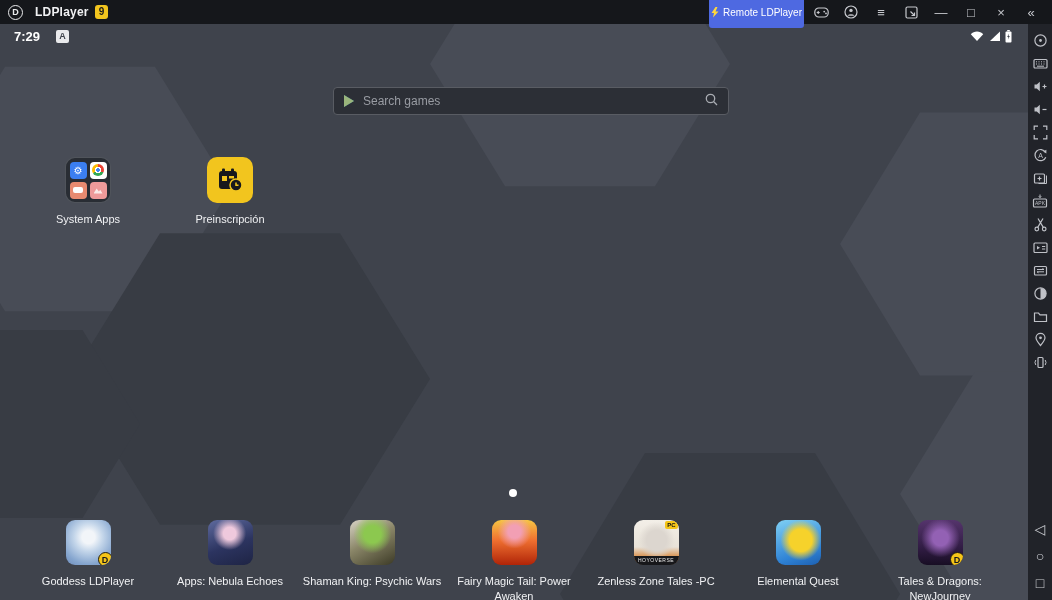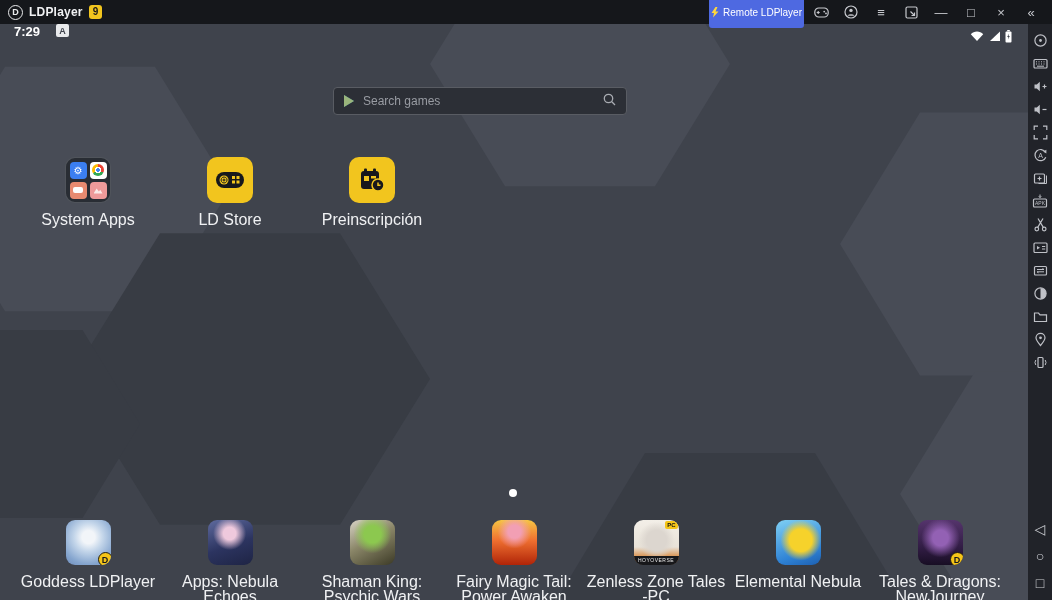--- a/index.html
+++ b/index.html
@@ -7,21 +7,21 @@
   body { font-family:"Liberation Sans", sans-serif; }
   .window { position:relative; width:1052px; height:600px; background:#3f434c; }
 
   
   .titlebar { position:absolute; top:0; left:0; width:1052px; height:24px;
     background:#15171b; display:flex; align-items:center; padding:0 8px; z-index:50; }
   .logo-wrap { display:flex; align-items:center; gap:6px; }
   .ld-logo { width:15px; height:15px; border-radius:50%; border:1.5px solid #e9eaec;
     display:flex; align-items:center; justify-content:center; color:#e9eaec;
     font-size:9px; font-weight:bold; }
-  .app-title { color:#f0f1f3; font-size:12px; font-weight:bold; letter-spacing:.2px; }
+  .app-title { color:#f0f1f3; font-size:12px; font-weight:bold; letter-spacing:.2px;margin-left:6px; }
   .ver-badge { background:#f2c51e; color:#1a1a1a; font-size:10px; font-weight:bold;
     border-radius:3px; padding:0 4px; height:14px; line-height:14px; }
   .tb-right { margin-left:auto; display:flex; align-items:center; gap:4px; }
   .remote-btn { position:relative; display:flex; align-items:center; gap:4px;
     background:#4e69e1; border-radius:3px; height:32px; padding:0 2px; cursor:pointer; }
   .remote-btn span { color:#fff; font-size:10px; }
   .remote-dot { position:absolute; top:-2px; right:-2px; width:5px; height:5px;
     border-radius:50%; background:#e8564f; }
   .tb-icon { width:26px; height:22px; display:flex; align-items:center; justify-content:center;
     color:#c7c9ce; font-size:13px; cursor:pointer; }
@@ -39,46 +39,46 @@
 
   
   .screen { position:absolute; top:24px; left:0; width:1028px; height:576px;
     overflow:hidden; background:#3f434c; }
   .hex { position:absolute; clip-path:polygon(25% 3%,75% 3%,100% 50%,75% 97%,25% 97%,0 50%); }
   .hex.light { background:#484c56; }
   .hex.dark  { background:#383c44; }
 
   
   .statusbar { position:absolute; top:0; left:0; width:100%; height:24px;
-    display:flex; padding:0 10px; z-index:5; }
+    display:flex; align-items:center; padding:0 10px; z-index:5; }
   .sb-time { color:#fff; font-size:13px; font-weight:bold; margin-left:4px; }
   .sb-a { margin-left:16px; width:13px; height:13px; background:#e9eaec; border-radius:2px;
     color:#3f434c; font-size:9px; font-weight:bold; display:flex; align-items:center;
     justify-content:center; }
   .sb-status-right { margin-left:auto; display:flex; align-items:center; gap:4px; margin-right:6px; }
 
   
-  .searchbar { position:absolute; left:333px; top:63px; width:294px; height:28px;
+  .searchbar { position:absolute; left:333px; top:63px; width:396px; height:28px;
     background:#2c2f36; border:1px solid #595c63; border-radius:4px;
     display:flex; align-items:center; padding:0 10px; z-index:5; }
   .play-tri { width:0; height:0; border-top:6px solid transparent; border-bottom:6px solid transparent;
     border-left:10px solid #2bb6f0; position:relative; margin-right:9px; }
   .play-tri::after { content:""; position:absolute; left:-10px; top:-6px; width:0; height:0;
     border-top:6px solid transparent; border-bottom:6px solid transparent;
     border-left:10px solid rgba(245,180,30,.55); }
   .search-input { flex:1; background:transparent; border:none; outline:none;
     color:#d8dade; font-size:12px; }
   .search-input::placeholder { color:#999ca3; }
   .mag svg { stroke:#a9acb2; fill:none; stroke-width:1.3; }
 
   
   .desktop-row { position:absolute; left:17px; top:133px; display:flex; z-index:5; }
   .app-col { width:142px; display:flex; flex-direction:column; align-items:center; cursor:pointer; }
   .app-tile { width:46px; height:46px; border-radius:10px; position:relative; }
-  .app-label { margin-top:9px; color:#f0f1f3; font-size:16px; text-align:center;
+  .app-label { margin-top:9px; color:#f0f1f3; font-size:11px; text-align:center;
     line-height:15px; max-width:140px; }
   .folder { background:rgba(34,37,44,.8); border:1px solid rgba(120,124,132,.5);
     display:grid; grid-template-columns:17px 17px; grid-template-rows:17px 17px;
     gap:3px; align-content:center; justify-content:center; }
   .mini { border-radius:4px; display:flex; align-items:center; justify-content:center; }
   .mini.settings { background:#3b7ef0; color:#fff; font-size:10px; }
   .mini.chrome { background:#fff; }
   .chrome-ball { width:12px; height:12px; border-radius:50%;
     background:radial-gradient(circle,#4285f4 0 24%,#ffffff 24% 40%,transparent 40%),
       conic-gradient(#ea4335 0 33%,#34a853 33% 66%,#fbbc05 66% 100%); }
@@ -213,34 +213,20 @@
           <span class="mini chrome">
               <i class="chrome-ball"></i>
             </span>
           <span class="mini browser"></span>
           <span class="mini gallery"></span>
         </div>
         <div class="app-label">System Apps</div>
       </div>
       <div class="app-col">
         <div class="app-tile yellow-tile">
-          <svg width="30" height="20" viewBox="0 0 30 20">
-              <rect x="1" y="2" width="28" height="16" rx="8"></rect>
-              <circle cx="9" cy="10" r="4.5" fill="#f2c51e"></circle>
-              <path d="M9,7 a3,3 0 1 0 0.1,0 M9,8.5 v3 M7.5,10 h3" stroke="#17181c" stroke-width="1" fill="none"></path>
-              <rect x="17" y="6" width="3" height="3" fill="#f2c51e"></rect>
-              <rect x="21.5" y="6" width="3" height="3" fill="#f2c51e"></rect>
-              <rect x="17" y="10.5" width="3" height="3" fill="#f2c51e"></rect>
-              <rect x="21.5" y="10.5" width="3" height="3" fill="#f2c51e"></rect>
-            </svg>
-        </div>
-        <div class="app-label">LD Store</div>
-      </div>
-      <div class="app-col">
-        <div class="app-tile yellow-tile">
           <svg width="26" height="26" viewBox="0 0 26 26">
               <rect x="2" y="4" width="18" height="18" rx="3"></rect>
               <rect x="5" y="1.5" width="3" height="5" rx="1"></rect>
               <rect x="14" y="1.5" width="3" height="5" rx="1"></rect>
               <rect x="5" y="9" width="5" height="5" fill="#f2c51e"></rect>
               <rect x="12" y="9" width="5" height="2.5" fill="#f2c51e"></rect>
               <circle cx="19" cy="18" r="6" fill="#17181c" stroke="#f2c51e" stroke-width="1.5"></circle>
               <path d="M19,15.5 v2.8 h2.5" stroke="#f2c51e" stroke-width="1.5" fill="none"></path>
             </svg>
         </div>
@@ -271,21 +257,21 @@
       </div>
       <div class="app-col">
         <div class="dock-art art5">
           <span class="pc-badge">PC</span>
           <span class="zzz-footer">HOYOVERSE</span>
         </div>
         <div class="app-label">Zenless Zone Tales -PC</div>
       </div>
       <div class="app-col">
         <div class="dock-art art6"></div>
-        <div class="app-label">Elemental Nebula</div>
+        <div class="app-label">Elemental Quest</div>
       </div>
       <div class="app-col">
         <div class="dock-art art7">
           <span class="ld-badge"></span>
         </div>
         <div class="app-label">Tales &amp; Dragons: NewJourney</div>
       </div>
     </div>
   </div>
 

